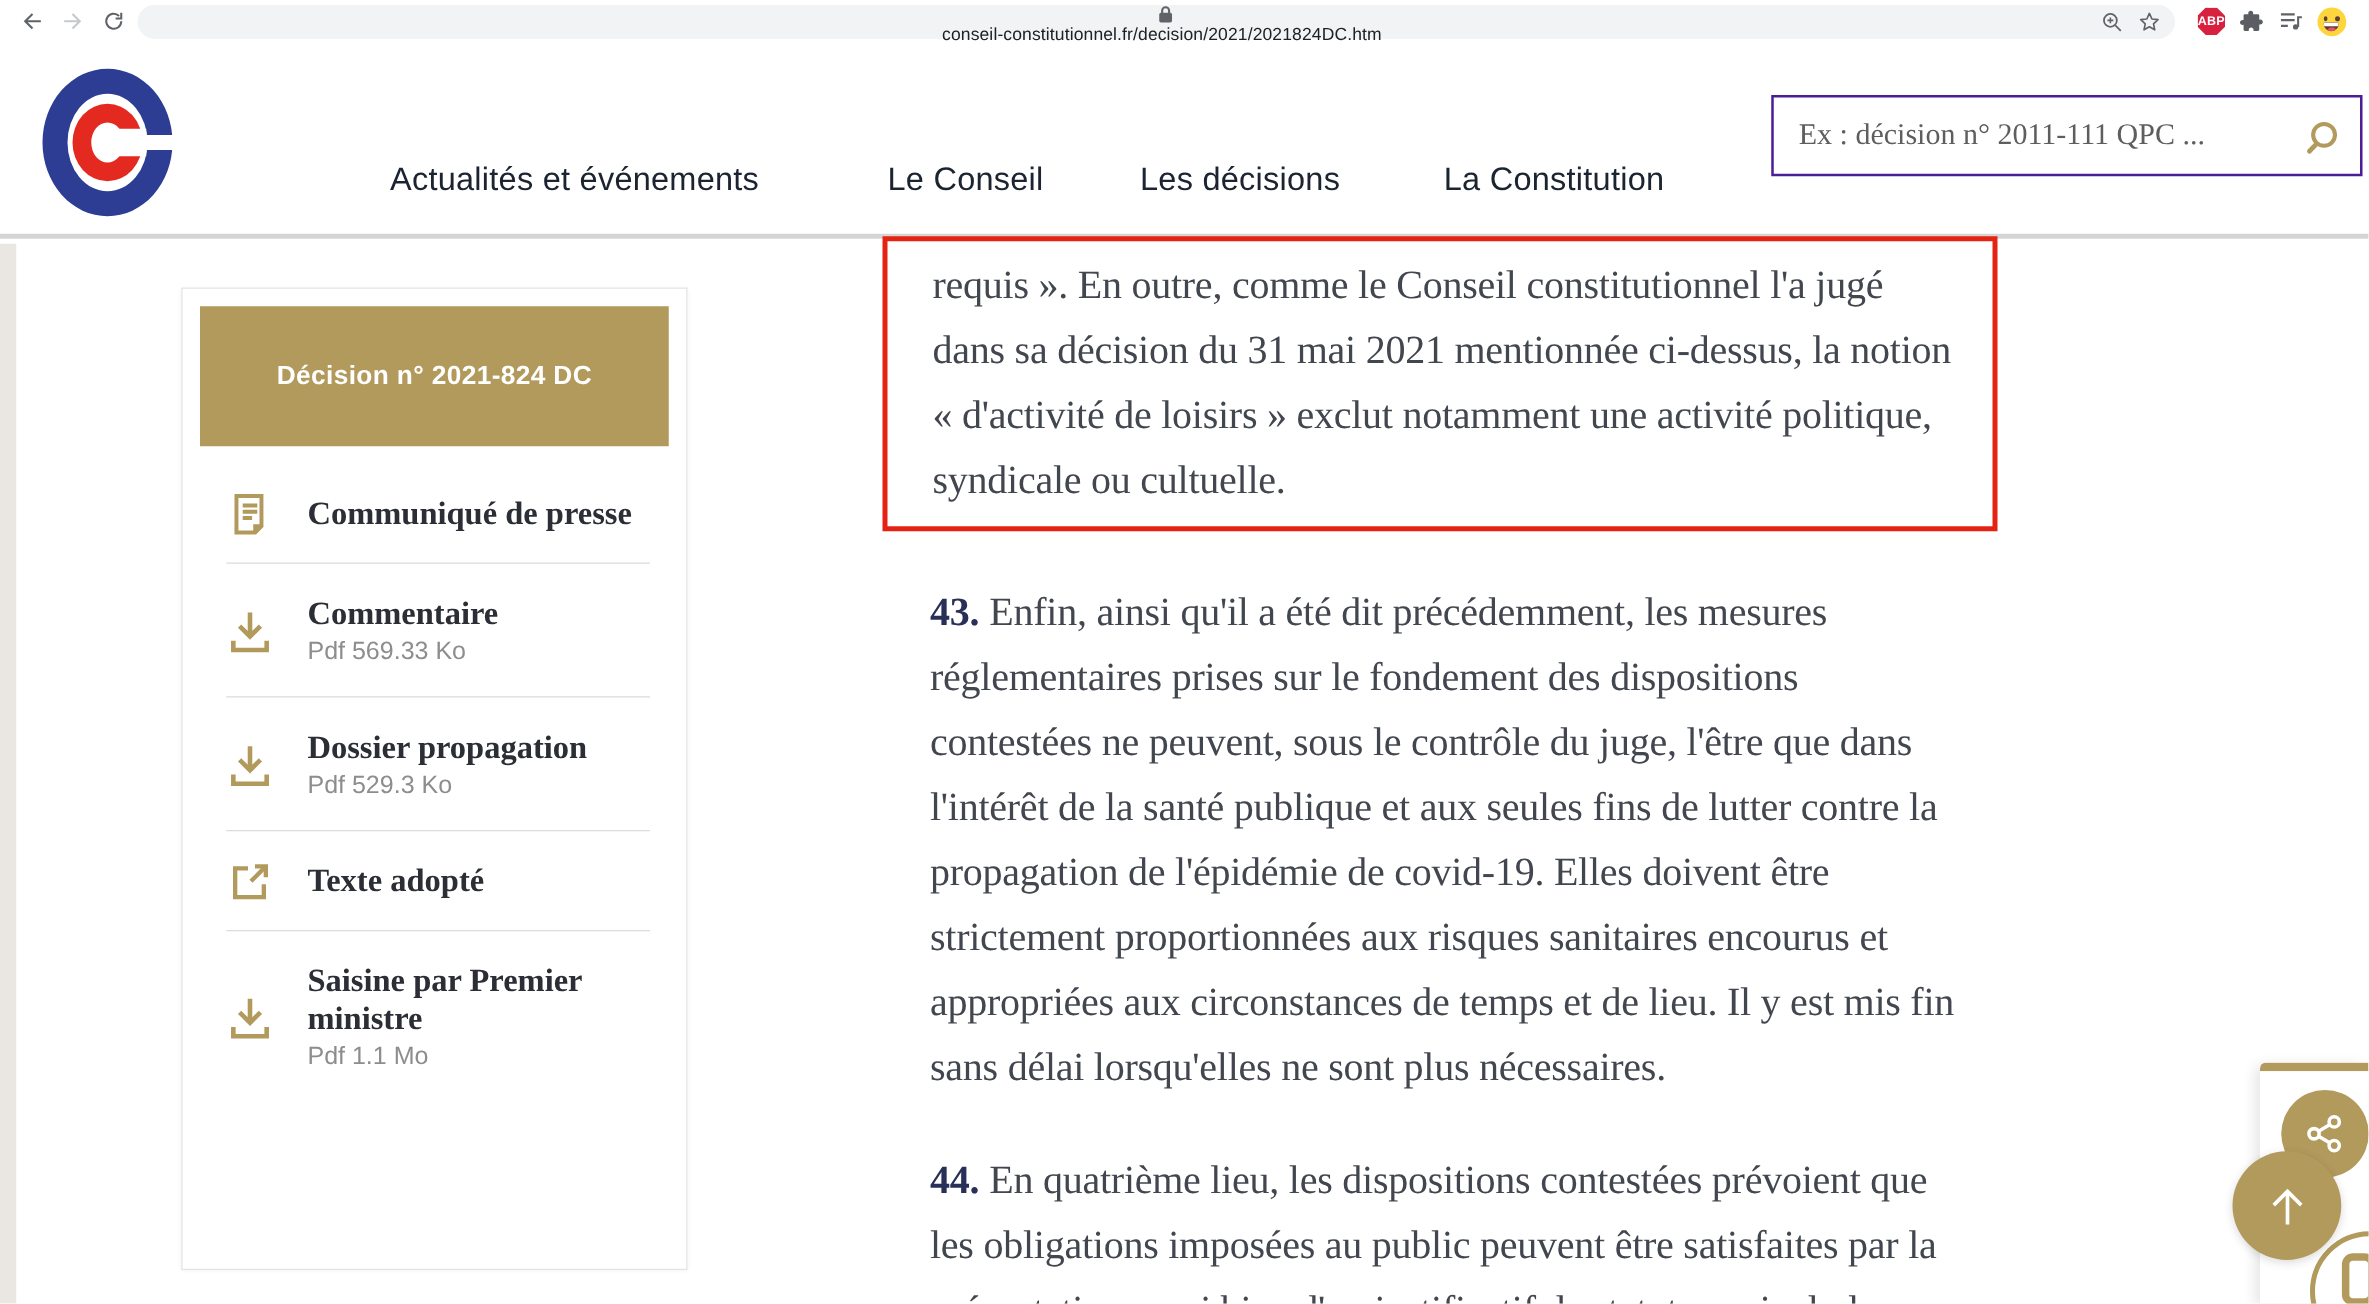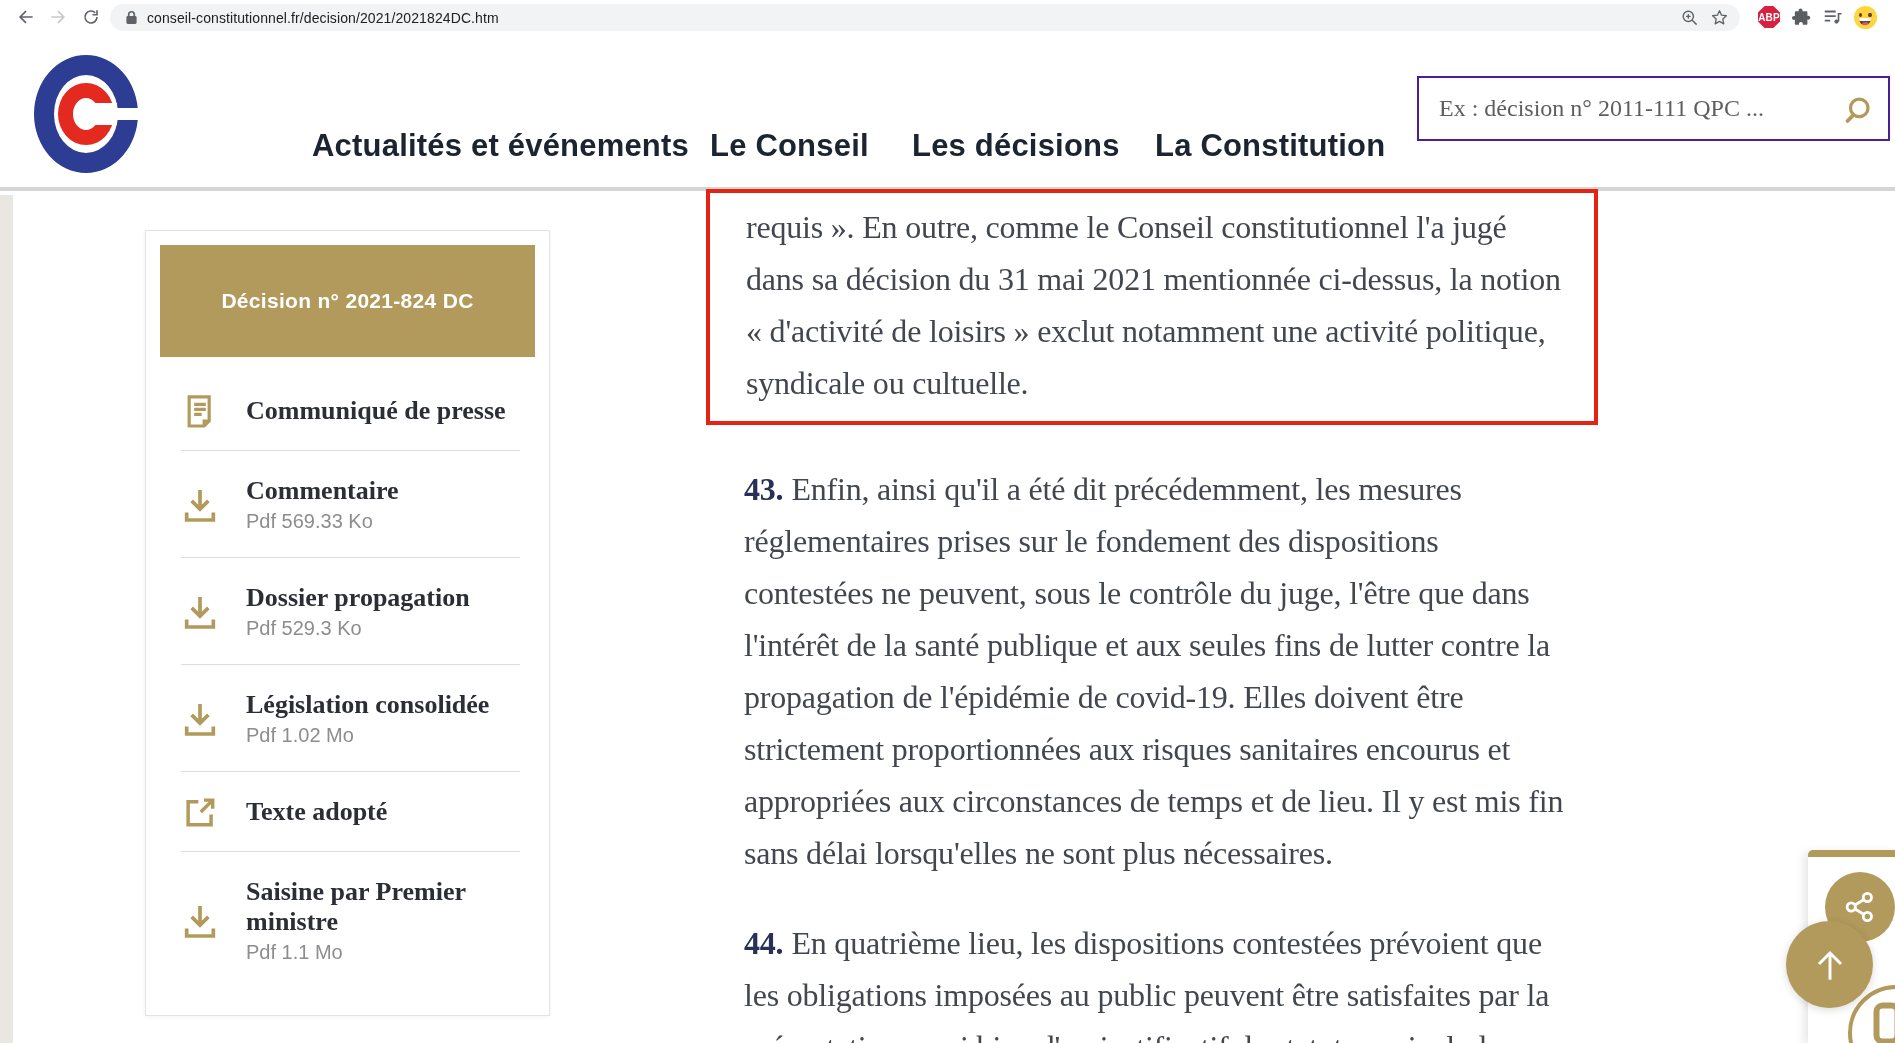--- a/index.html
+++ b/index.html
@@ -10,21 +10,21 @@
   }
 
   
   #browser-bar { position:absolute; left:0; top:0; width:1895px; height:34px; background:#fff; }
   .nav-btn { position:absolute; top:5px; width:24px; height:24px; display:flex; align-items:center; justify-content:center; border-radius:50%; }
   #btn-back   { left:14px; }
   #btn-fwd    { left:46px; }
   #btn-reload { left:79px; }
   #omnibox {
     position:absolute; left:110px; top:4px; width:1630px; height:27px;
-    background:#f1f3f4; border-radius:14px; display:flex; align-items:center;
+    background:#f1f3f4; border-radius:14px; display:flex; align-items:center;flex-direction:column;
   }
   #omni-lock { margin-left:15px; display:flex; }
   #omni-url { margin-left:9px; font-size:14px; color:#202124; letter-spacing:.1px; white-space:nowrap; }
   .omni-right { position:absolute; top:3px; width:21px; height:21px; display:flex; align-items:center; justify-content:center; }
   #omni-zoom { right:40px; }
   #omni-star { right:10px; }
   .ext-icon { position:absolute; top:5px; width:24px; height:24px; display:flex; align-items:center; justify-content:center; }
   #ext-abp   { left:1757px; }
   #abp-badge { width:22px; height:22px; background:#d8203f; color:#fff; font-size:10px; font-weight:bold;
                display:flex; align-items:center; justify-content:center; letter-spacing:.2px;
@@ -39,21 +39,21 @@
   #avatar-face .mouth i { position:absolute; left:0; top:0; width:12px; height:2.5px; background:#fff; display:block; }
   #avatar-face .mouth u { position:absolute; left:2.5px; bottom:0; width:7px; height:3px; background:#e2526b; border-radius:6px 6px 0 0; display:block; }
 
   
   #site-header { position:absolute; left:0; top:34px; width:1895px; height:157px; background:#fff; border-bottom:4px solid #d5d5d5; }
   #logo { position:absolute; left:34px; top:21px; width:104px; height:118px; }
   #logo .lo { position:absolute; inset:0; border:20px solid #2c3d93; border-radius:50%; }
   #logo .li { position:absolute; left:24px; top:28px; width:56px; height:62px; border:15px solid #e42a20; border-radius:50%; }
   #logo .lg1 { position:absolute; left:82px; top:53px; width:24px; height:12px; background:#fff; }
   #logo .lg2 { position:absolute; left:56px; top:48px; width:27px; height:22px; background:#fff; }
-  .nav-item { position:absolute; top:94px; font-size:31px; font-weight:700; color:#1b2430; letter-spacing:.2px; cursor:pointer; white-space:nowrap; }
+  .nav-item { position:absolute; top:94px; font-size:26px; font-weight:400; color:#1b2430; letter-spacing:.2px; cursor:pointer; white-space:nowrap; }
   #nav-0 { left:312px; } #nav-1 { left:710px; } #nav-2 { left:912px; } #nav-3 { left:1155px; }
   #search-box { position:absolute; left:1417px; top:42px; width:473px; height:65px; border:2px solid #4c1d95; background:#fff; }
   #search-input { position:absolute; inset:0; border:0; outline:none; background:transparent;
                   font-family:"Liberation Serif","DejaVu Serif",serif; font-size:24px; color:#444; padding:0 60px 0 20px; }
   #search-input::placeholder { color:#5e5e5e; opacity:1; }
   #search-btn { position:absolute; right:14px; top:17px; width:32px; height:32px; display:flex; align-items:center; justify-content:center; cursor:pointer; }
 
   
   #left-strip { position:absolute; left:0; top:195px; width:13px; height:848px; background:#eae7e2; }
 
@@ -224,32 +224,20 @@
             <g fill="none" stroke="#b29a5c" stroke-width="2.2">
               <path d="M12 3v10.5M7 9.5l5 5 5-5"></path>
               <path d="M4 16.5V21h16v-4.5"></path>
             </g>
           </svg>
       </span>
       <div class="label">Dossier propagation</div>
       <div class="meta">Pdf 529.3 Ko</div>
     </div>
 
-    <div class="side-item">
-      <span class="icon">
-        <svg width="40" height="40" viewBox="0 0 24 24">
-            <g fill="none" stroke="#b29a5c" stroke-width="2.2">
-              <path d="M12 3v10.5M7 9.5l5 5 5-5"></path>
-              <path d="M4 16.5V21h16v-4.5"></path>
-            </g>
-          </svg>
-      </span>
-      <div class="label">Législation consolidée</div>
-      <div class="meta">Pdf 1.02 Mo</div>
-    </div>
 
     <div class="side-item">
       <span class="icon">
         <svg width="38" height="38" viewBox="0 0 24 24">
             <g fill="none" stroke="#b29a5c" stroke-width="2.2">
               <path d="M19 13.5V20H4.5V5.5H11"></path>
               <path d="M14.5 4.5H20V10"></path>
               <path d="M20 4.5 12.5 12"></path>
             </g>
           </svg>

